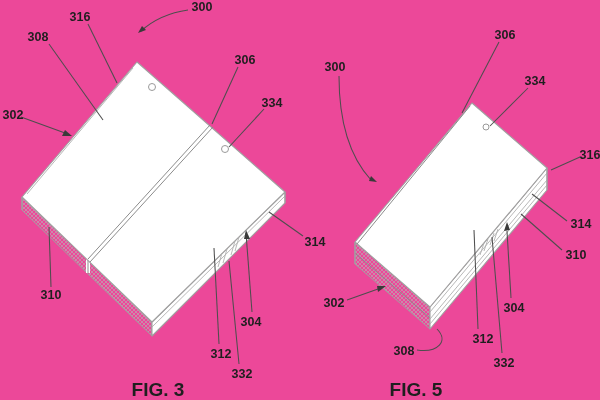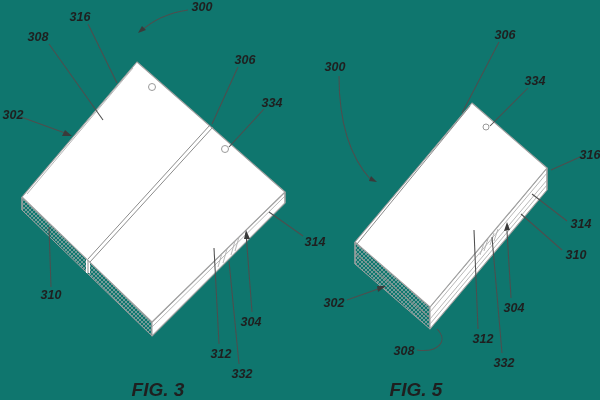--- a/index.html
+++ b/index.html
@@ -1,17 +1,17 @@
 <!DOCTYPE html>
 <html><head>
 <meta charset="utf-8">
 <style>
   html,body{margin:0;padding:0;background:#ffffff;}
-  .stage{position:relative;width:600px;height:400px;background:#0f766e;overflow:hidden;
-         font-family:"Liberation Sans", sans-serif;font-style:italic;}
+  .stage{position:relative;width:600px;height:400px;background:#ec4899;overflow:hidden;
+         font-family:"Liberation Sans", sans-serif;}
   svg{display:block;}
   text.ref{font-family:"Liberation Sans", sans-serif;font-weight:bold;font-size:12.5px;
            fill:#1f1f1f;text-anchor:middle;}
   text.cap{font-family:"Liberation Sans", sans-serif;font-weight:bold;font-size:19px;
            fill:#1f1f1f;text-anchor:middle;}
   .outline{stroke:#a0a0a0;stroke-width:1.1;fill:#ffffff;stroke-linejoin:round;}
   .thin{stroke:#b0b0b0;stroke-width:0.9;fill:none;}
   .seam{stroke:#8c8c8c;stroke-width:1;fill:none;}
   .leader{stroke:#4e4e4e;stroke-width:1.05;fill:none;}
   .ah{fill:#3a3a3a;stroke:none;}

